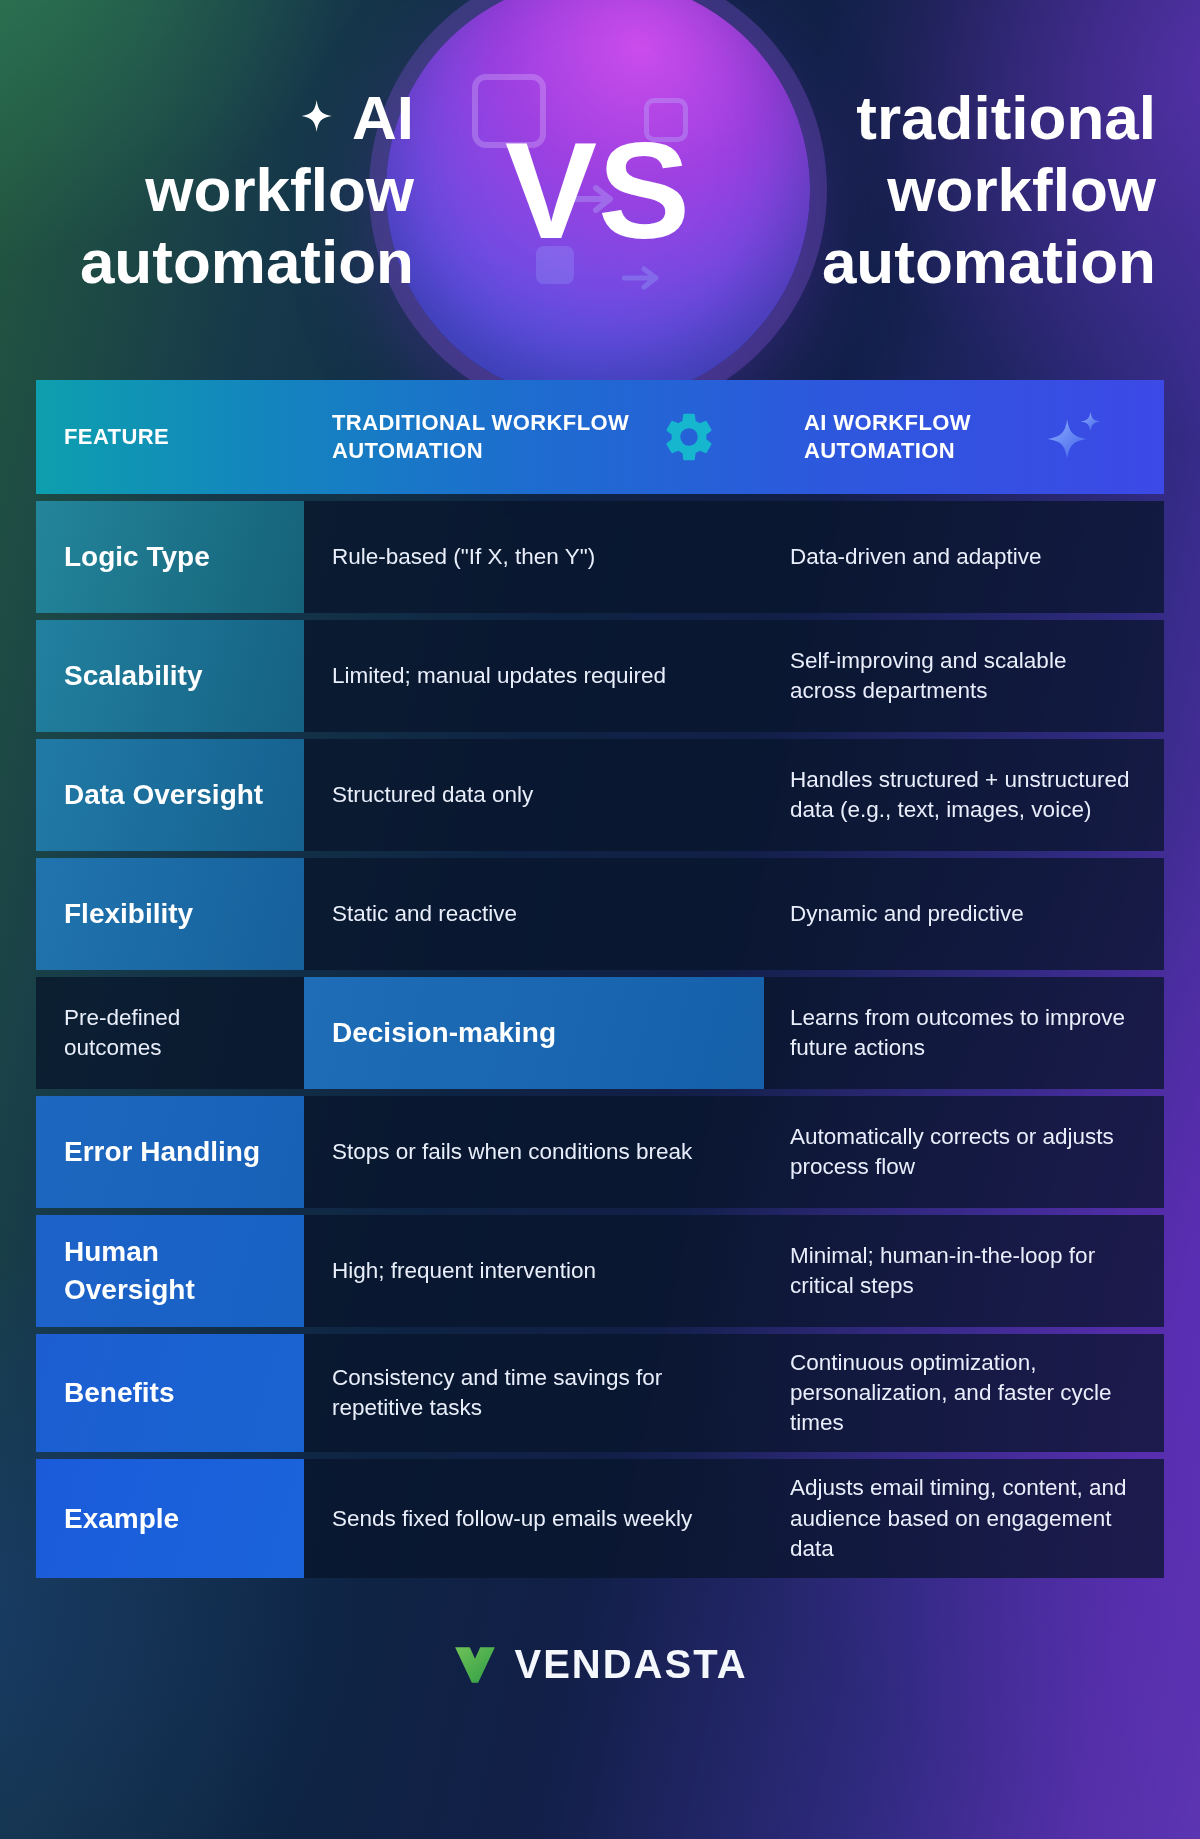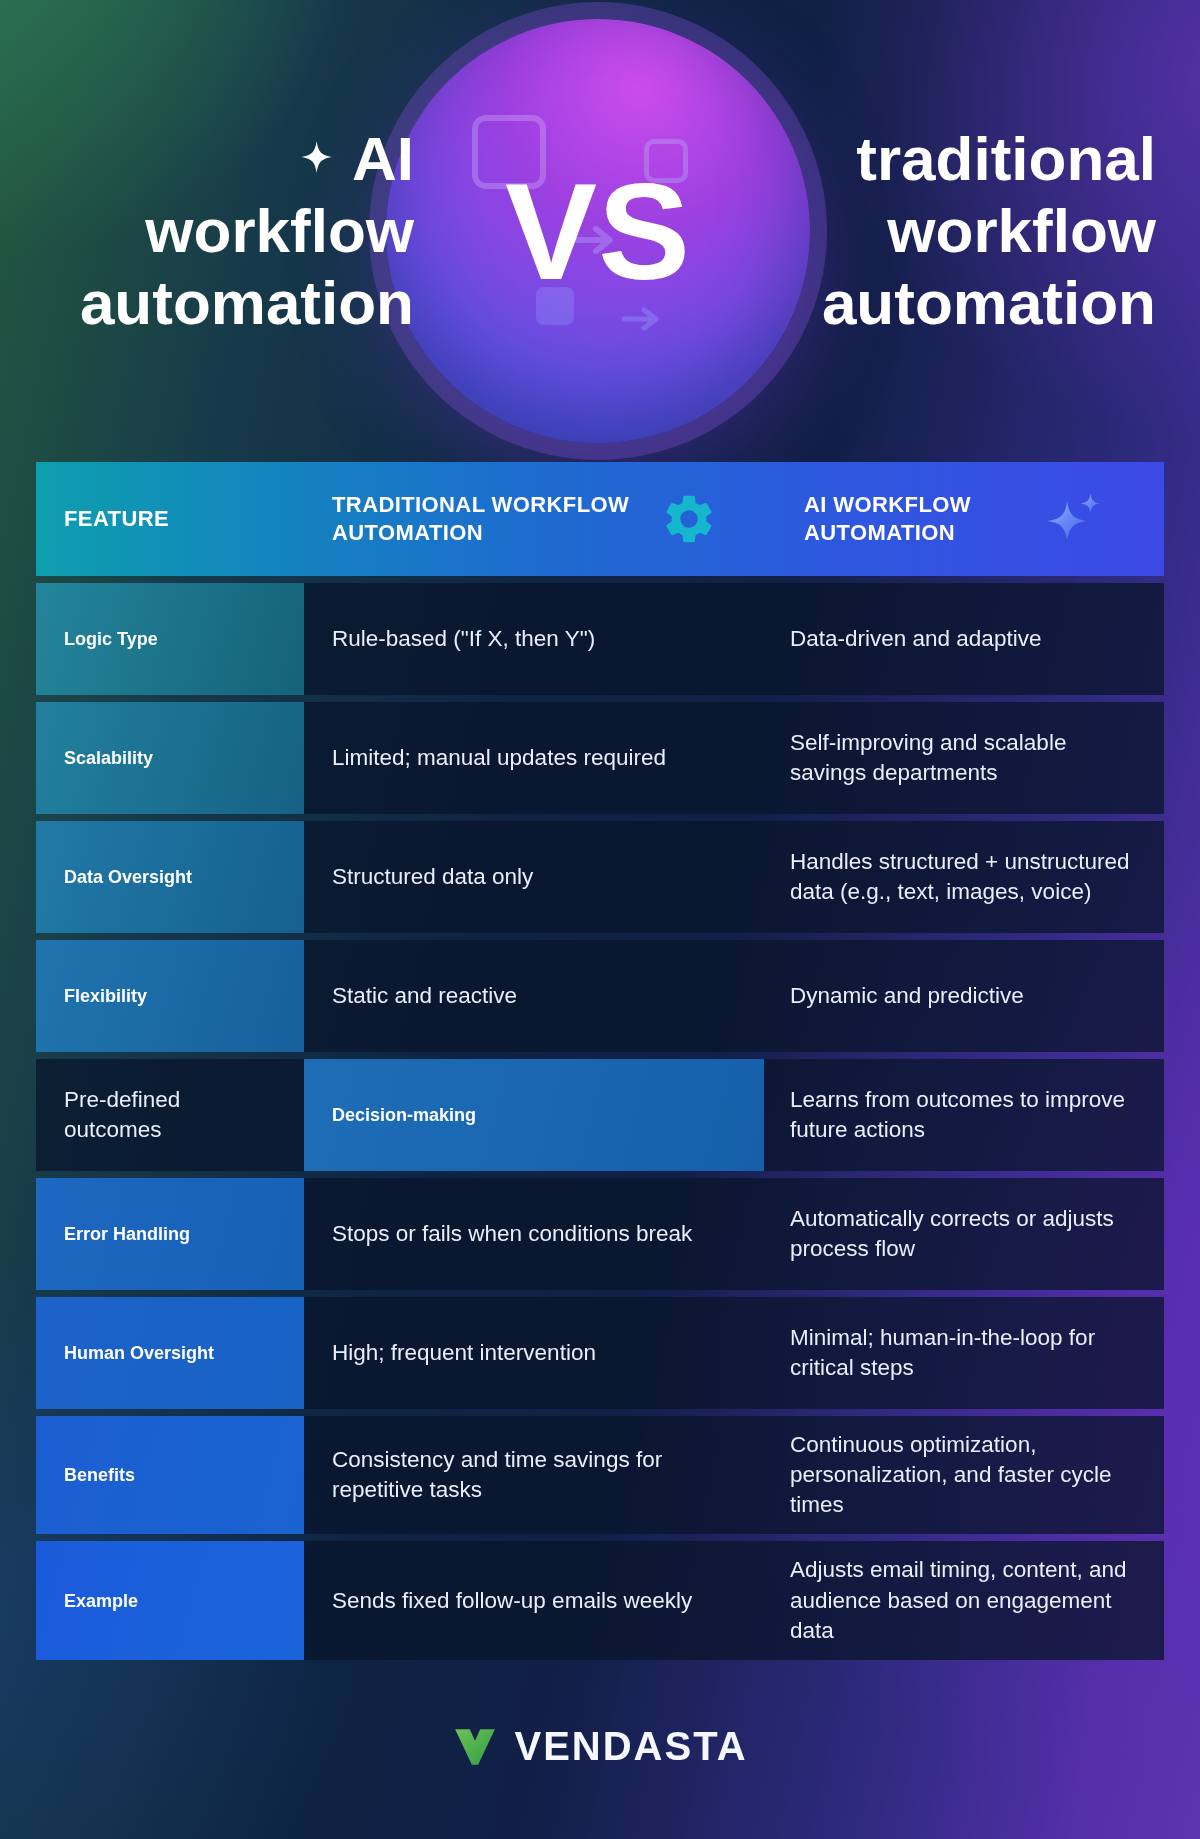--- a/index.html
+++ b/index.html
@@ -9,21 +9,21 @@
     position:relative; width:1200px; height:1839px; overflow:hidden;
     background:
       radial-gradient(620px 540px at -2% -4%, rgba(45,122,88,.85), transparent 62%),
       radial-gradient(720px 620px at 104% 4%, rgba(118,54,205,.55), transparent 60%),
       radial-gradient(900px 800px at 106% 72%, rgba(97,44,188,.55), transparent 65%),
       radial-gradient(700px 600px at -4% 88%, rgba(27,63,130,.45), transparent 60%),
       linear-gradient(102deg, #24593f 0%, #16394a 20%, #0e2443 42%, #121f48 58%, #2e2a7e 78%, #532fa8 92%, #5c35b2 100%);
   }
 
   
-  .hero{ height:462px; display:flex; align-items:center; padding:0 44px; }
+  .hero{ height:380px; display:flex; align-items:center; padding:0 44px; }
   .hero-title{ flex:1; color:#fff; font-weight:bold; font-size:62px; line-height:1.16; position:relative; z-index:2; }
   .hero-title.left{ text-align:right; padding-right:6px; }
   .hero-title.right{ text-align:right; padding-left:10px; }
   .title-line{ display:block; }
   .title-line.first-left{ display:flex; justify-content:flex-end; align-items:center; gap:12px; }
   .hero-sparkle{ width:44px; height:44px; flex:0 0 44px; }
 
   .hero-circle{
     position:relative; flex:0 0 424px; width:424px; height:424px; margin:0 -34px; z-index:1;
     border-radius:50%;
@@ -53,21 +53,21 @@
   .th-flex{ display:flex; align-items:center; gap:28px; padding-left:28px; }
   .th-label{ display:block; }
   .th-label.trad{ max-width:300px; }
   .th-label.ai{ max-width:210px;margin-left:12px; }
   .gear-svg{ width:58px; height:58px; flex:0 0 58px; }
   .ai-star-svg{ width:62px; height:62px; flex:0 0 62px; }
 
   .tbody{ display:flex; flex-direction:column; gap:7px; margin-top:7px; }
   .row{ display:grid; grid-template-columns:268px 460px 400px; min-height:112px; }
   .cell{ display:flex; align-items:center; font-size:22.5px; color:#e9eefb; line-height:1.34; }
-  .cell.feature{ font-size:18px; font-weight:bold; color:#fff; padding:14px 20px 14px 28px; }
+  .cell.feature{ font-size:28px; font-weight:bold; color:#fff; padding:14px 20px 14px 28px; }
   .cell.trad{ background:rgba(8,20,42,.74); padding:14px 30px 14px 28px; }
   .cell.ai{ background:rgba(8,20,42,.74); padding:14px 30px 14px 26px; }
 
   .row:nth-of-type(1) .feature{ background:linear-gradient(105deg,#23859b,#156279); }
   .row:nth-of-type(2) .feature{ background:linear-gradient(105deg,#22809f,#156183); }
   .row:nth-of-type(3) .feature{ background:linear-gradient(105deg,#217aa6,#15608f); }
   .row:nth-of-type(4) .feature{ background:linear-gradient(105deg,#2074ae,#16609c); }
   .row:nth-of-type(5) .feature{ background:linear-gradient(105deg,#1f6db7,#1660aa); }
   .row:nth-of-type(6) .feature{ background:linear-gradient(105deg,#1e67c0,#1761b7); }
   .row:nth-of-type(7) .feature{ background:linear-gradient(105deg,#1d62c9,#1862c4); }
@@ -155,21 +155,21 @@
         </div>
 
         <div class="row">
           <div class="cell feature">
             <span>Scalability</span>
           </div>
           <div class="cell trad">
             <span>Limited; manual updates required</span>
           </div>
           <div class="cell ai">
-            <span>Self-improving and scalable savings departments</span>
+            <span>Self-improving and scalable across departments</span>
           </div>
         </div>
 
         <div class="row">
           <div class="cell feature">
             <span>Data Oversight</span>
           </div>
           <div class="cell trad">
             <span>Structured data only</span>
           </div>

